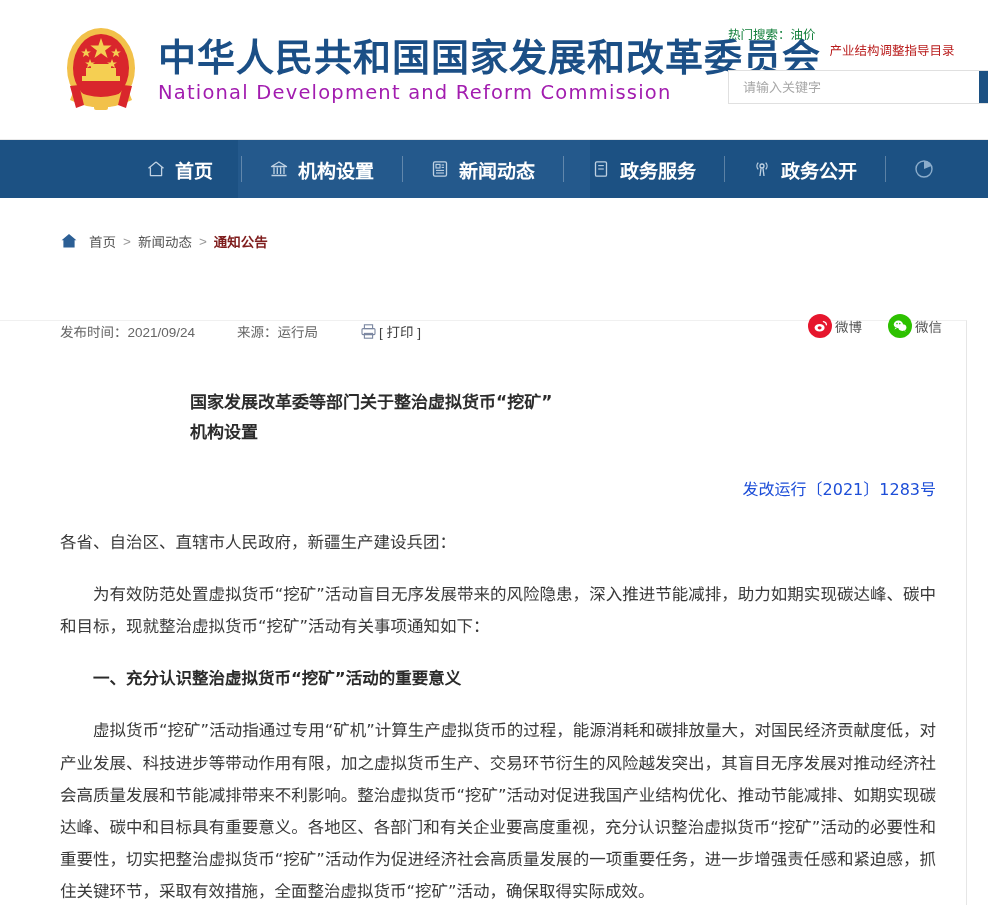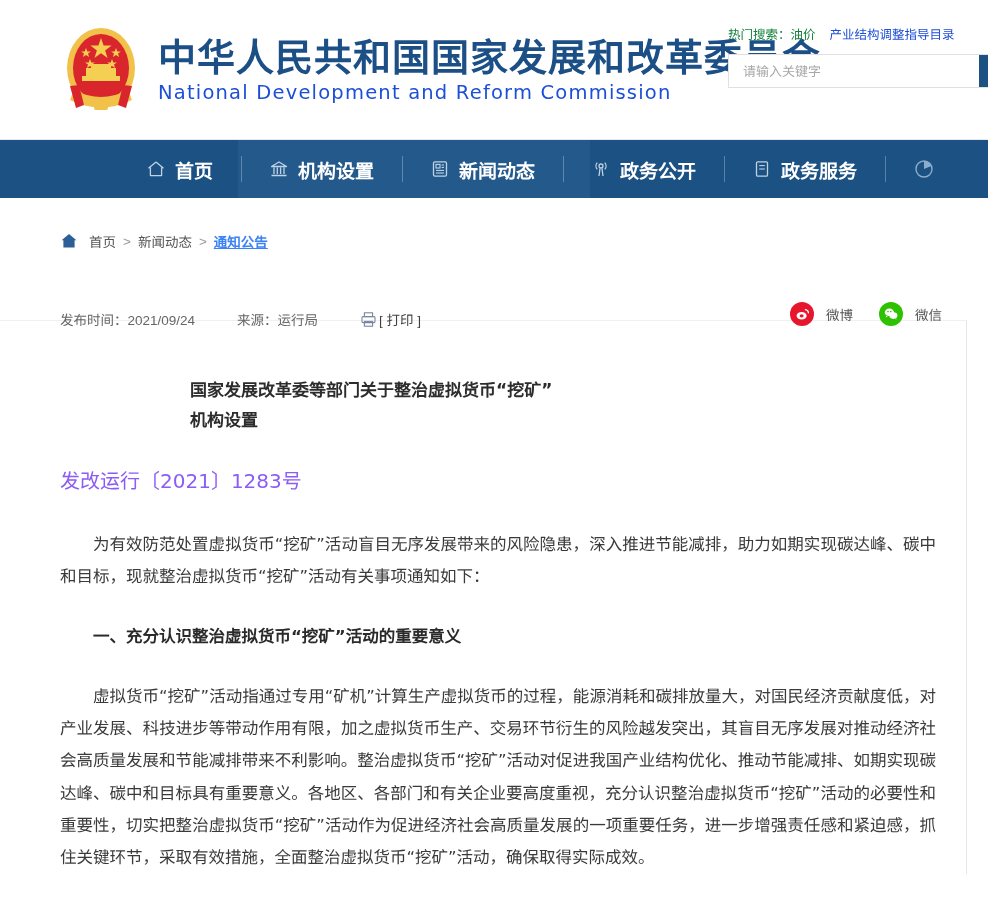--- a/index.html
+++ b/index.html
@@ -35,21 +35,21 @@
     font-size: 38px;
     font-weight: bold;
     color: #1b4f86;
     letter-spacing: 1px;
     line-height: 1.16;
     white-space: nowrap;
     font-family: "DejaVu Sans", "Liberation Sans", sans-serif;
   }
   .brand-en {
     font-size: 19.5px;
-    color: #1d4ed8;
+    color: #a21caf;
     letter-spacing: 1.2px;
     line-height: 1.3;
     white-space: nowrap;
     font-family: "DejaVu Sans", "Liberation Sans", sans-serif;
   }
 
   .header-right {
     position: absolute;
     right: -40px;
     top: 26px;
@@ -58,21 +58,21 @@
   .hot-search {
     font-size: 12.5px;
     color: #555;
     white-space: nowrap;
     line-height: 18px;
     margin-bottom: 10px;
     display: flex;
     gap: 14px;
   }
   .hot-search .hs-label { color: #15803d; }
-  .hot-search .hs-item { color: #1d4ed8; cursor: pointer; }
+  .hot-search .hs-item { color: #b91c1c; cursor: pointer; margin-top: 16px; }
   .search-wrap {
     display: flex;
     align-items: stretch;
     border: 1px solid #e0e0e0;
     background: #fff;
     height: 34px;
     width: 296px;
   }
   .search-input {
     flex: 1;
@@ -160,39 +160,39 @@
     align-items: center;
     gap: 7px;
     padding: 24px 0 0 60px;
     font-size: 13.5px;
     color: #555;
     height: 62px;
   }
   .breadcrumb .home-icon { display: flex; align-items: center; margin-right: 4px; }
   .breadcrumb .crumb { color: #555; cursor: pointer; }
   .breadcrumb .sep { color: #999; }
-  .breadcrumb .crumb.current { color: #3b82f6; font-weight: bold; cursor: default; text-decoration: underline; }
+  .breadcrumb .crumb.current { color: #7f1d1d; font-weight: bold; cursor: default; }
 
   
   .article {
     padding: 0 52px 0 60px;
     position: relative;
   }
   .article-title {
     font-size: 25px;
     font-weight: bold;
     color: #222;
     letter-spacing: 0.5px;
     padding-top: 18px;
     font-family: "DejaVu Sans", "Liberation Sans", sans-serif;
   }
   .meta-row {
     display: flex;
     align-items: center;
-    margin-top: 44px;
+    margin-top: 56px;
     height: 30px;
     position: relative;
   }
   .meta-item {
     font-size: 13.5px;
     color: #666;
     margin-right: 42px;
     white-space: nowrap;
   }
   .print-block {
@@ -207,21 +207,21 @@
     position: absolute;
     right: -6px;
     top: -2px;
     display: flex;
     align-items: center;
     gap: 26px;
   }
   .share-item {
     display: flex;
     align-items: center;
-    gap: 12px;
+    gap: 3px;
     font-size: 13.5px;
     color: #555;
     cursor: pointer;
   }
   .share-circle {
     width: 24px; height: 24px;
     border-radius: 50%;
     display: flex;
     align-items: center;
     justify-content: center;
@@ -242,27 +242,27 @@
   }
   .doc-head {
     text-align: left;
     font-weight: bold;
     font-size: 17px;
     line-height: 1.75;
     color: #2c2c2c;
     padding: 0 130px;
   }
   .doc-number {
-    text-align: left;
-    font-size: 20px;
-    color: #8b5cf6;
+    text-align: right;
+    font-size: 16px;
+    color: #1d4ed8;
     margin-top: 26px;
   }
   .doc-para {
-    margin-top: 28px;
+    margin-top: 20px;
     text-align: justify;
     text-justify: inter-ideograph;
   }
   .doc-para.indent { text-indent: 2em; }
   .doc-para.section { text-indent: 2em; font-weight: bold; color: #2a2a2a; }
   .doc-para.first { margin-top: 22px; }
 </style>
 </head>
 <body>
 
@@ -337,37 +337,37 @@
             <line x1="6" y1="11.4" x2="14" y2="11.4" stroke="#dce8f3" stroke-width="1.1"></line>
             <line x1="6" y1="14" x2="14" y2="14" stroke="#dce8f3" stroke-width="1.1"></line>
           </svg>
       </span>
       <span>新闻动态</span>
     </div>
 
     <div class="nav-item">
       <span class="nicon">
         <svg width="20" height="20" viewBox="0 0 20 20">
+            <rect x="4.5" y="2.8" width="11" height="14.4" rx="1.3" fill="none" stroke="#dce8f3" stroke-width="1.3"></rect>
+            <line x1="7.2" y1="6.6" x2="12.8" y2="6.6" stroke="#dce8f3" stroke-width="1.1"></line>
+            <line x1="7.2" y1="10" x2="12.8" y2="10" stroke="#dce8f3" stroke-width="1.1"></line>
+          </svg>
+      </span>
+      <span>政务服务</span>
+    </div>
+
+    <div class="nav-item">
+      <span class="nicon">
+        <svg width="20" height="20" viewBox="0 0 20 20">
             <circle cx="10" cy="7" r="2" fill="none" stroke="#dce8f3" stroke-width="1.3"></circle>
             <path d="M6.3 10.4 a5 5 0 0 1 0-6.8 M13.7 3.6 a5 5 0 0 1 0 6.8" fill="none" stroke="#dce8f3" stroke-width="1.3"></path>
             <path d="M9 9.4 L8 17 M11 9.4 L12 17" fill="none" stroke="#dce8f3" stroke-width="1.3"></path>
           </svg>
       </span>
       <span>政务公开</span>
-    </div>
-
-    <div class="nav-item">
-      <span class="nicon">
-        <svg width="20" height="20" viewBox="0 0 20 20">
-            <rect x="4.5" y="2.8" width="11" height="14.4" rx="1.3" fill="none" stroke="#dce8f3" stroke-width="1.3"></rect>
-            <line x1="7.2" y1="6.6" x2="12.8" y2="6.6" stroke="#dce8f3" stroke-width="1.1"></line>
-            <line x1="7.2" y1="10" x2="12.8" y2="10" stroke="#dce8f3" stroke-width="1.1"></line>
-          </svg>
-      </span>
-      <span>政务服务</span>
     </div>
 
     <div class="nav-item partial">
       <span class="nicon">
         <svg width="22" height="22" viewBox="0 0 22 22">
             <circle cx="11" cy="11" r="8" fill="none" stroke="#9fbdd8" stroke-width="1.4"></circle>
             <path d="M11 11 L11 3 A8 8 0 0 1 18.4 8 Z" fill="#9fbdd8"></path>
           </svg>
       </span>
       <span></span>
@@ -434,20 +434,21 @@
       </div>
     </div>
 
     <div class="doc-body">
       <div class="doc-head">
         <div>国家发展改革委等部门关于整治虚拟货币“挖矿”</div>
         <div>机构设置</div>
       </div>
       <div class="doc-number">发改运行〔2021〕1283号</div>
 
+      <p class="doc-para first">各省、自治区、直辖市人民政府，新疆生产建设兵团：</p>
       <p class="doc-para indent">为有效防范处置虚拟货币“挖矿”活动盲目无序发展带来的风险隐患，深入推进节能减排，助力如期实现碳达峰、碳中和目标，现就整治虚拟货币“挖矿”活动有关事项通知如下：</p>
       <p class="doc-para section">一、充分认识整治虚拟货币“挖矿”活动的重要意义</p>
       <p class="doc-para indent">虚拟货币“挖矿”活动指通过专用“矿机”计算生产虚拟货币的过程，能源消耗和碳排放量大，对国民经济贡献度低，对产业发展、科技进步等带动作用有限，加之虚拟货币生产、交易环节衍生的风险越发突出，其盲目无序发展对推动经济社会高质量发展和节能减排带来不利影响。整治虚拟货币“挖矿”活动对促进我国产业结构优化、推动节能减排、如期实现碳达峰、碳中和目标具有重要意义。各地区、各部门和有关企业要高度重视，充分认识整治虚拟货币“挖矿”活动的必要性和重要性，切实把整治虚拟货币“挖矿”活动作为促进经济社会高质量发展的一项重要任务，进一步增强责任感和紧迫感，抓住关键环节，采取有效措施，全面整治虚拟货币“挖矿”活动，确保取得实际成效。</p>
 
     </div>
 
   </div>
 </div>
 
 </body></html>

